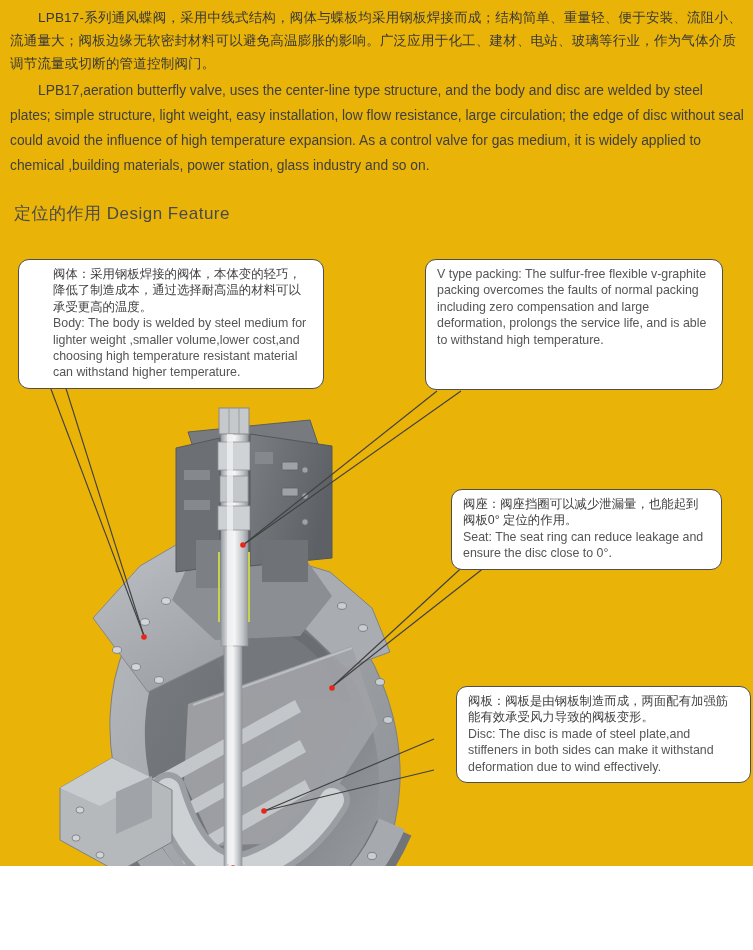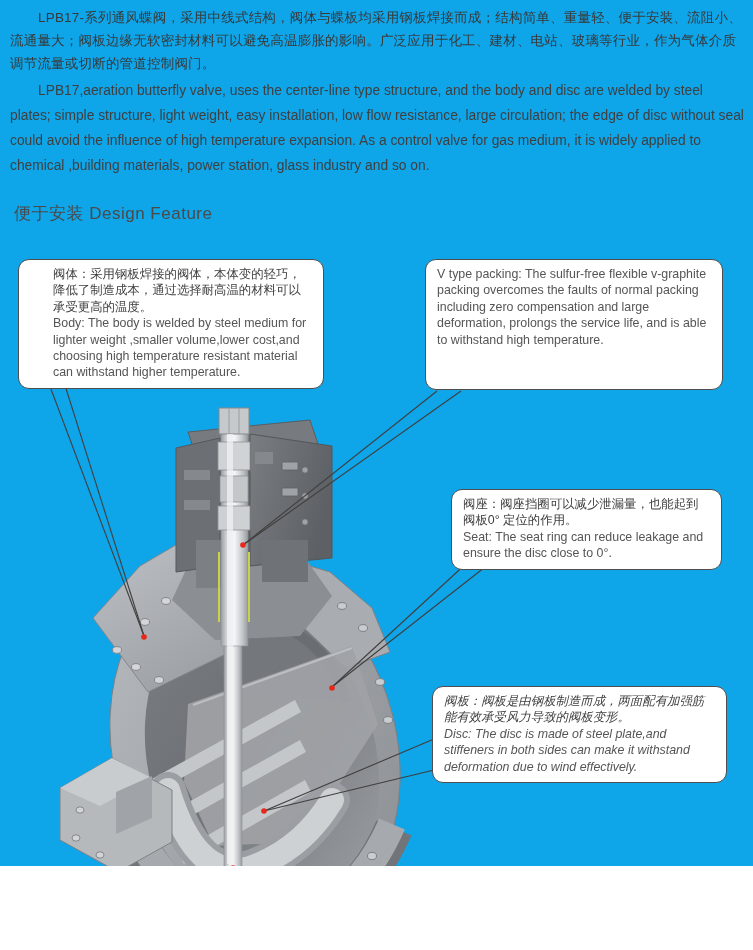--- a/index.html
+++ b/index.html
@@ -1,50 +1,50 @@
 <!DOCTYPE html>
 <html><head>
 <meta charset="utf-8">
 <style>
   html,body{margin:0;padding:0;background:#ffffff;}
   body{font-family:"Liberation Sans","DejaVu Sans",sans-serif;color:#3c3c3c;}
-  #page{position:relative;width:753px;height:866px;background:#0ea5e9;overflow:hidden;}
+  #page{position:relative;width:753px;height:866px;background:#eab308;overflow:hidden;}
 
   .intro{position:absolute;left:10px;top:6px;width:736px;}
   .intro p{margin:0;text-indent:28px;}
   .intro-cn{font-size:13.5px;line-height:23px;color:#383838;letter-spacing:.2px;}
   .intro-en{font-size:13.8px;line-height:25px;color:#3f3f3f;margin-top:3px !important;}
 
   .section-title{position:absolute;left:14px;top:202px;font-size:17px;color:#4a4a4a;letter-spacing:.5px;}
 
   .callout{position:absolute;box-sizing:border-box;background:#ffffff;
            border:1.6px solid #4e4e4e;border-radius:11px;padding:6px 11px 7px 11px;
            font-size:12.4px;line-height:16.4px;color:#4c4c4c;z-index:3;}
   .callout .cn{display:block;color:#3e3e3e;}
   .callout .en{display:block;color:#555555;}
 
   #box-body    {left:18px;  top:259px; width:306px; min-height:100px;padding-left:34px;}
   #box-vpack   {left:425px; top:259px; width:298px; min-height:131px;}
   #box-seat    {left:451px; top:489px; width:271px; min-height:71px;}
-  #box-disc    {left:432px; top:686px; width:295px; min-height:90px;font-style:italic;}
+  #box-disc    {left:456px; top:686px; width:295px; min-height:90px;}
   #box-ring    {left:394px; top:898px; width:334px; min-height:62px;font-style:italic;}
 
   svg.overlay{position:absolute;left:0;top:0;z-index:1;}
 </style>
 </head>
 <body>
 
 <div id="page">
 
   <div class="intro">
     <p class="intro-cn">LPB17-系列通风蝶阀，采用中线式结构，阀体与蝶板均采用钢板焊接而成；结构简单、重量轻、便于安装、流阻小、流通量大；阀板边缘无软密封材料可以避免高温膨胀的影响。广泛应用于化工、建材、电站、玻璃等行业，作为气体介质调节流量或切断的管道控制阀门。</p>
     <p class="intro-en">LPB17,aeration butterfly valve, uses the center-line type structure,  and the body and disc are welded by steel plates; simple structure, light weight, easy installation, low flow resistance, large circulation; the edge of disc without seal could avoid the influence of high temperature expansion. As a control valve for gas medium, it is widely applied to chemical ,building materials, power station, glass industry and so on.</p>
   </div>
 
-  <div class="section-title">便于安装 Design Feature</div>
+  <div class="section-title">定位的作用 Design Feature</div>
 
   <svg class="overlay" width="753" height="950" viewBox="0 0 753 950">
     <defs>
       <linearGradient id="gBody" x1="0" y1="0" x2="1" y2="1">
         <stop offset="0" stop-color="#b8bbbf"></stop>
           <stop offset="0.55" stop-color="#9da0a4"></stop>
           <stop offset="1" stop-color="#8b8e92"></stop>
       </linearGradient>
       <linearGradient id="gInterior" x1="0" y1="0" x2="0.7" y2="1">
         <stop offset="0" stop-color="#7b7e82"></stop>

